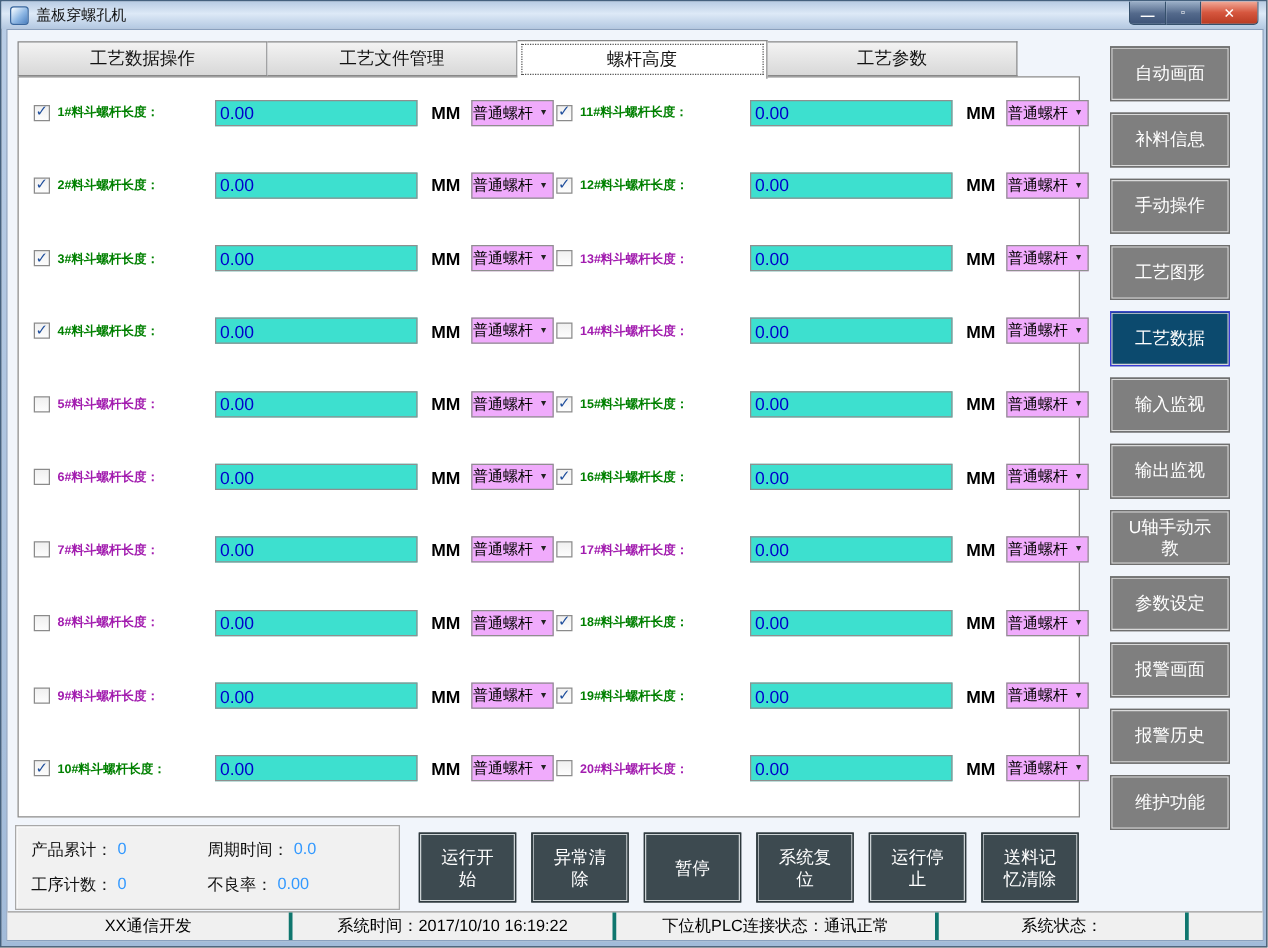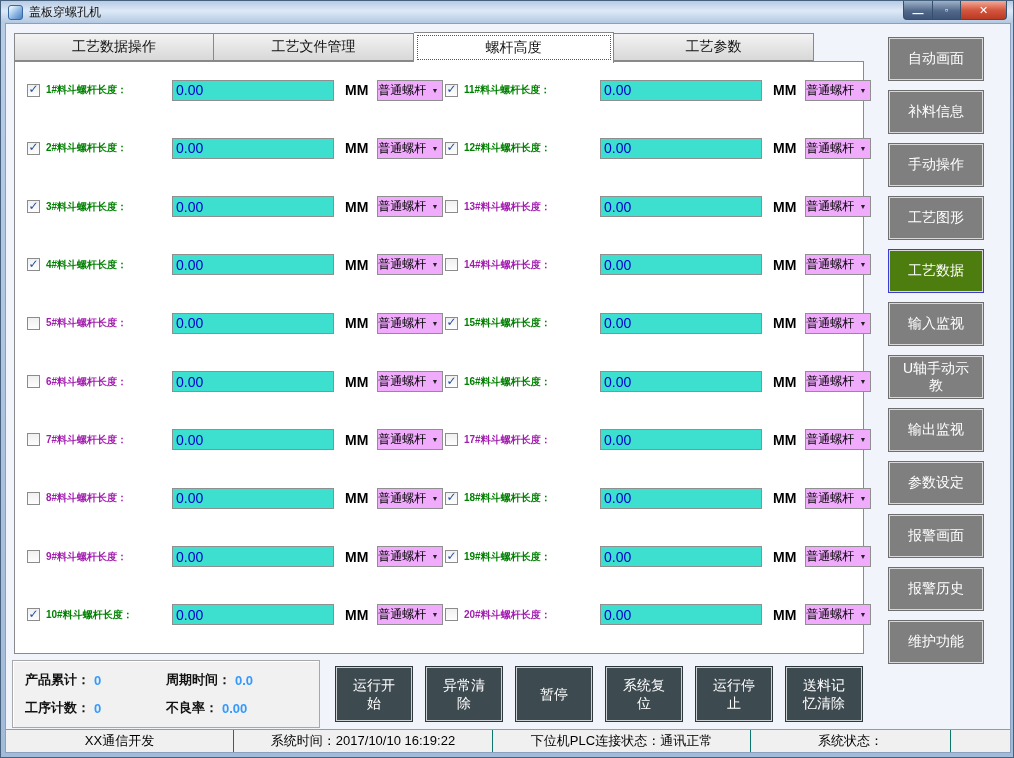--- a/index.html
+++ b/index.html
@@ -49,40 +49,40 @@
   .runit { font-size:14px; font-weight:bold; color:#000; margin:0 9px 0 11px; flex:none; }
   .combo { width:66px; height:21px; background:#f0abfc; border:1px solid #8f8f8f; display:inline-flex;
     align-items:center; flex:none; position:relative; padding-left:0; cursor:default; }
   .ctext { font-size:12px; color:#000; }
   .carrow { position:absolute; right:4px; top:6px; font-size:7px; color:#222; }
   
   .sidebar { position:absolute; left:882px; top:13px; width:96px; display:flex; flex-direction:column; gap:9px; }
   .sbtn { height:44px; background:#7f7f7f; border:1px solid #6e6e6e; box-shadow:inset 0 0 0 1px #d9d9d9;
     color:#fff; font-size:14px; display:flex; align-items:center; justify-content:center; text-align:center;
     line-height:1.25; padding:2px; cursor:default; }
-  .sbtn.active { background:#4d7c0f; border-color:#3b3bd6; }
+  .sbtn.active { background:#0c4a6e; border-color:#3b3bd6; }
   .slabel { white-space:pre-line; }
   
   .stats { position:absolute; left:6px; top:636px; width:308px; height:68px; background:#f1f1f1;
     border:1px solid #a8a8a8; box-shadow:inset 1px 1px 0 #fff; display:grid;
     grid-template-columns:1fr 1fr; align-content:space-evenly; padding:0 12px; }
-  .stat { display:flex; align-items:center; font-size:13px;font-weight:bold; }
+  .stat { display:flex; align-items:flex-start; font-size:13px; }
   .slab { color:#111; }
   .sval { color:#3399ff; margin-left:4px; }
   
   .controls { position:absolute; left:329px; top:642px; display:flex; gap:12px; }
   .cbtn { width:78px; height:56px; background:#3d4a50; border:1px solid #2e383d;
     box-shadow:inset 0 0 0 1px #ccd2d4; color:#fff; font-size:14px; display:flex; align-items:center;
     justify-content:center; text-align:center; line-height:1.3; cursor:default; }
   .clabel { white-space:pre-line; }
   
   .statusbar { position:absolute; left:0; bottom:0; width:100%; height:23px; background:#f0f0f0;
     border-top:1px solid #9a9a9a; display:flex; align-items:stretch; }
   .seg { display:flex; align-items:center; justify-content:center; font-size:13px; color:#000;
-    border-right:1px solid #0f766e; }
+    border-right:3px solid #0f766e; }
   .seg:nth-child(1){ width:228px; } .seg:nth-child(2){ width:259px; }
   .seg:nth-child(3){ width:258px; } .seg:nth-child(4){ width:200px; }
   .seg:last-child { flex:1; border-right:none; }
 </style>
 </head>
 <body>
 
 <div class="window">
 
   <div class="titlebar">
@@ -378,25 +378,25 @@
         <div class="sbtn">
     <span class="slabel">工艺图形</span>
   </div>
         <div class="sbtn active">
     <span class="slabel">工艺数据</span>
   </div>
         <div class="sbtn">
     <span class="slabel">输入监视</span>
   </div>
         <div class="sbtn">
+    <span class="slabel">输出监视</span>
+  </div>
+        <div class="sbtn">
     <span class="slabel">U轴手动示
 教</span>
-  </div>
-        <div class="sbtn">
-    <span class="slabel">输出监视</span>
   </div>
         <div class="sbtn">
     <span class="slabel">参数设定</span>
   </div>
         <div class="sbtn">
     <span class="slabel">报警画面</span>
   </div>
         <div class="sbtn">
     <span class="slabel">报警历史</span>
   </div>

